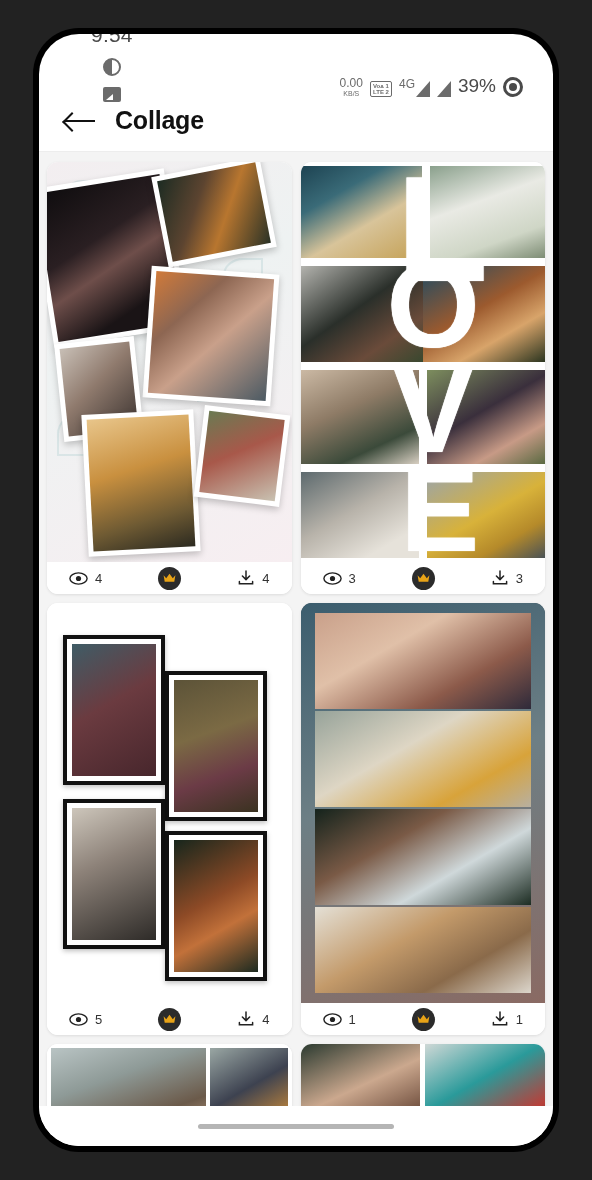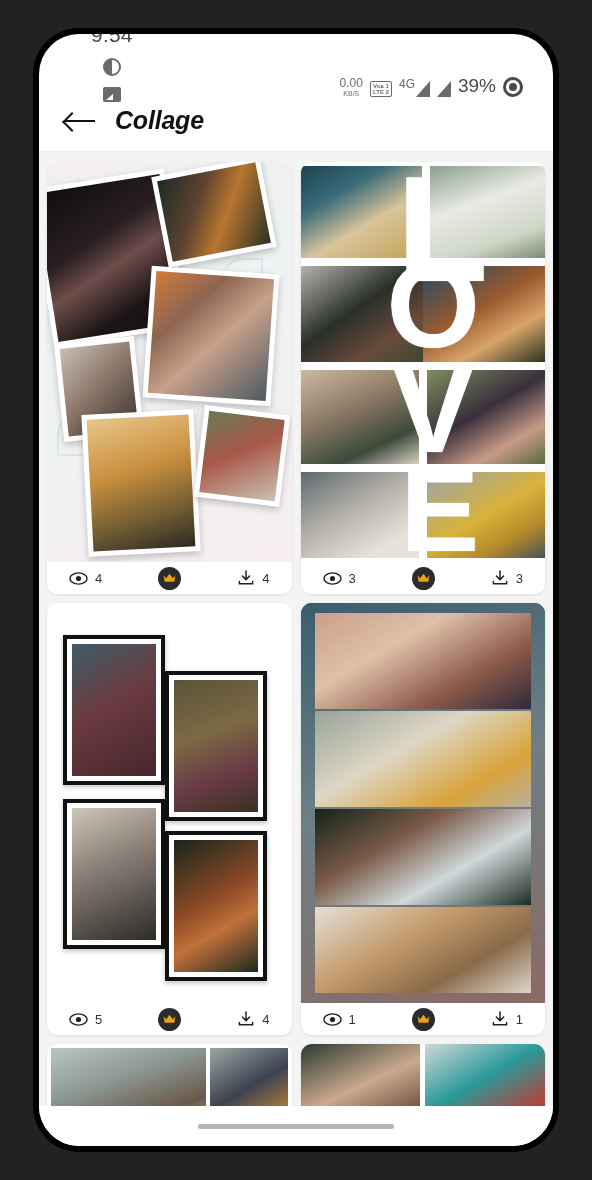--- a/index.html
+++ b/index.html
@@ -138,21 +138,20 @@
     width: 12px; height: 12px;
     border-left: 2.4px solid #111111;
     border-bottom: 2.4px solid #111111;
     transform: rotate(45deg);
   }
   .app-title {
     font-size: 25px;
     font-weight: bold;
     color: #111111;
     letter-spacing: -0.2px;
-    font-style: italic;
   }
 
   
   .gallery {
     position: absolute;
     top: 118px; left: 0; right: 0; bottom: 40px;
     background: #f4f4f4;
     padding: 10px 8px 0 8px;
     overflow: hidden;
   }

